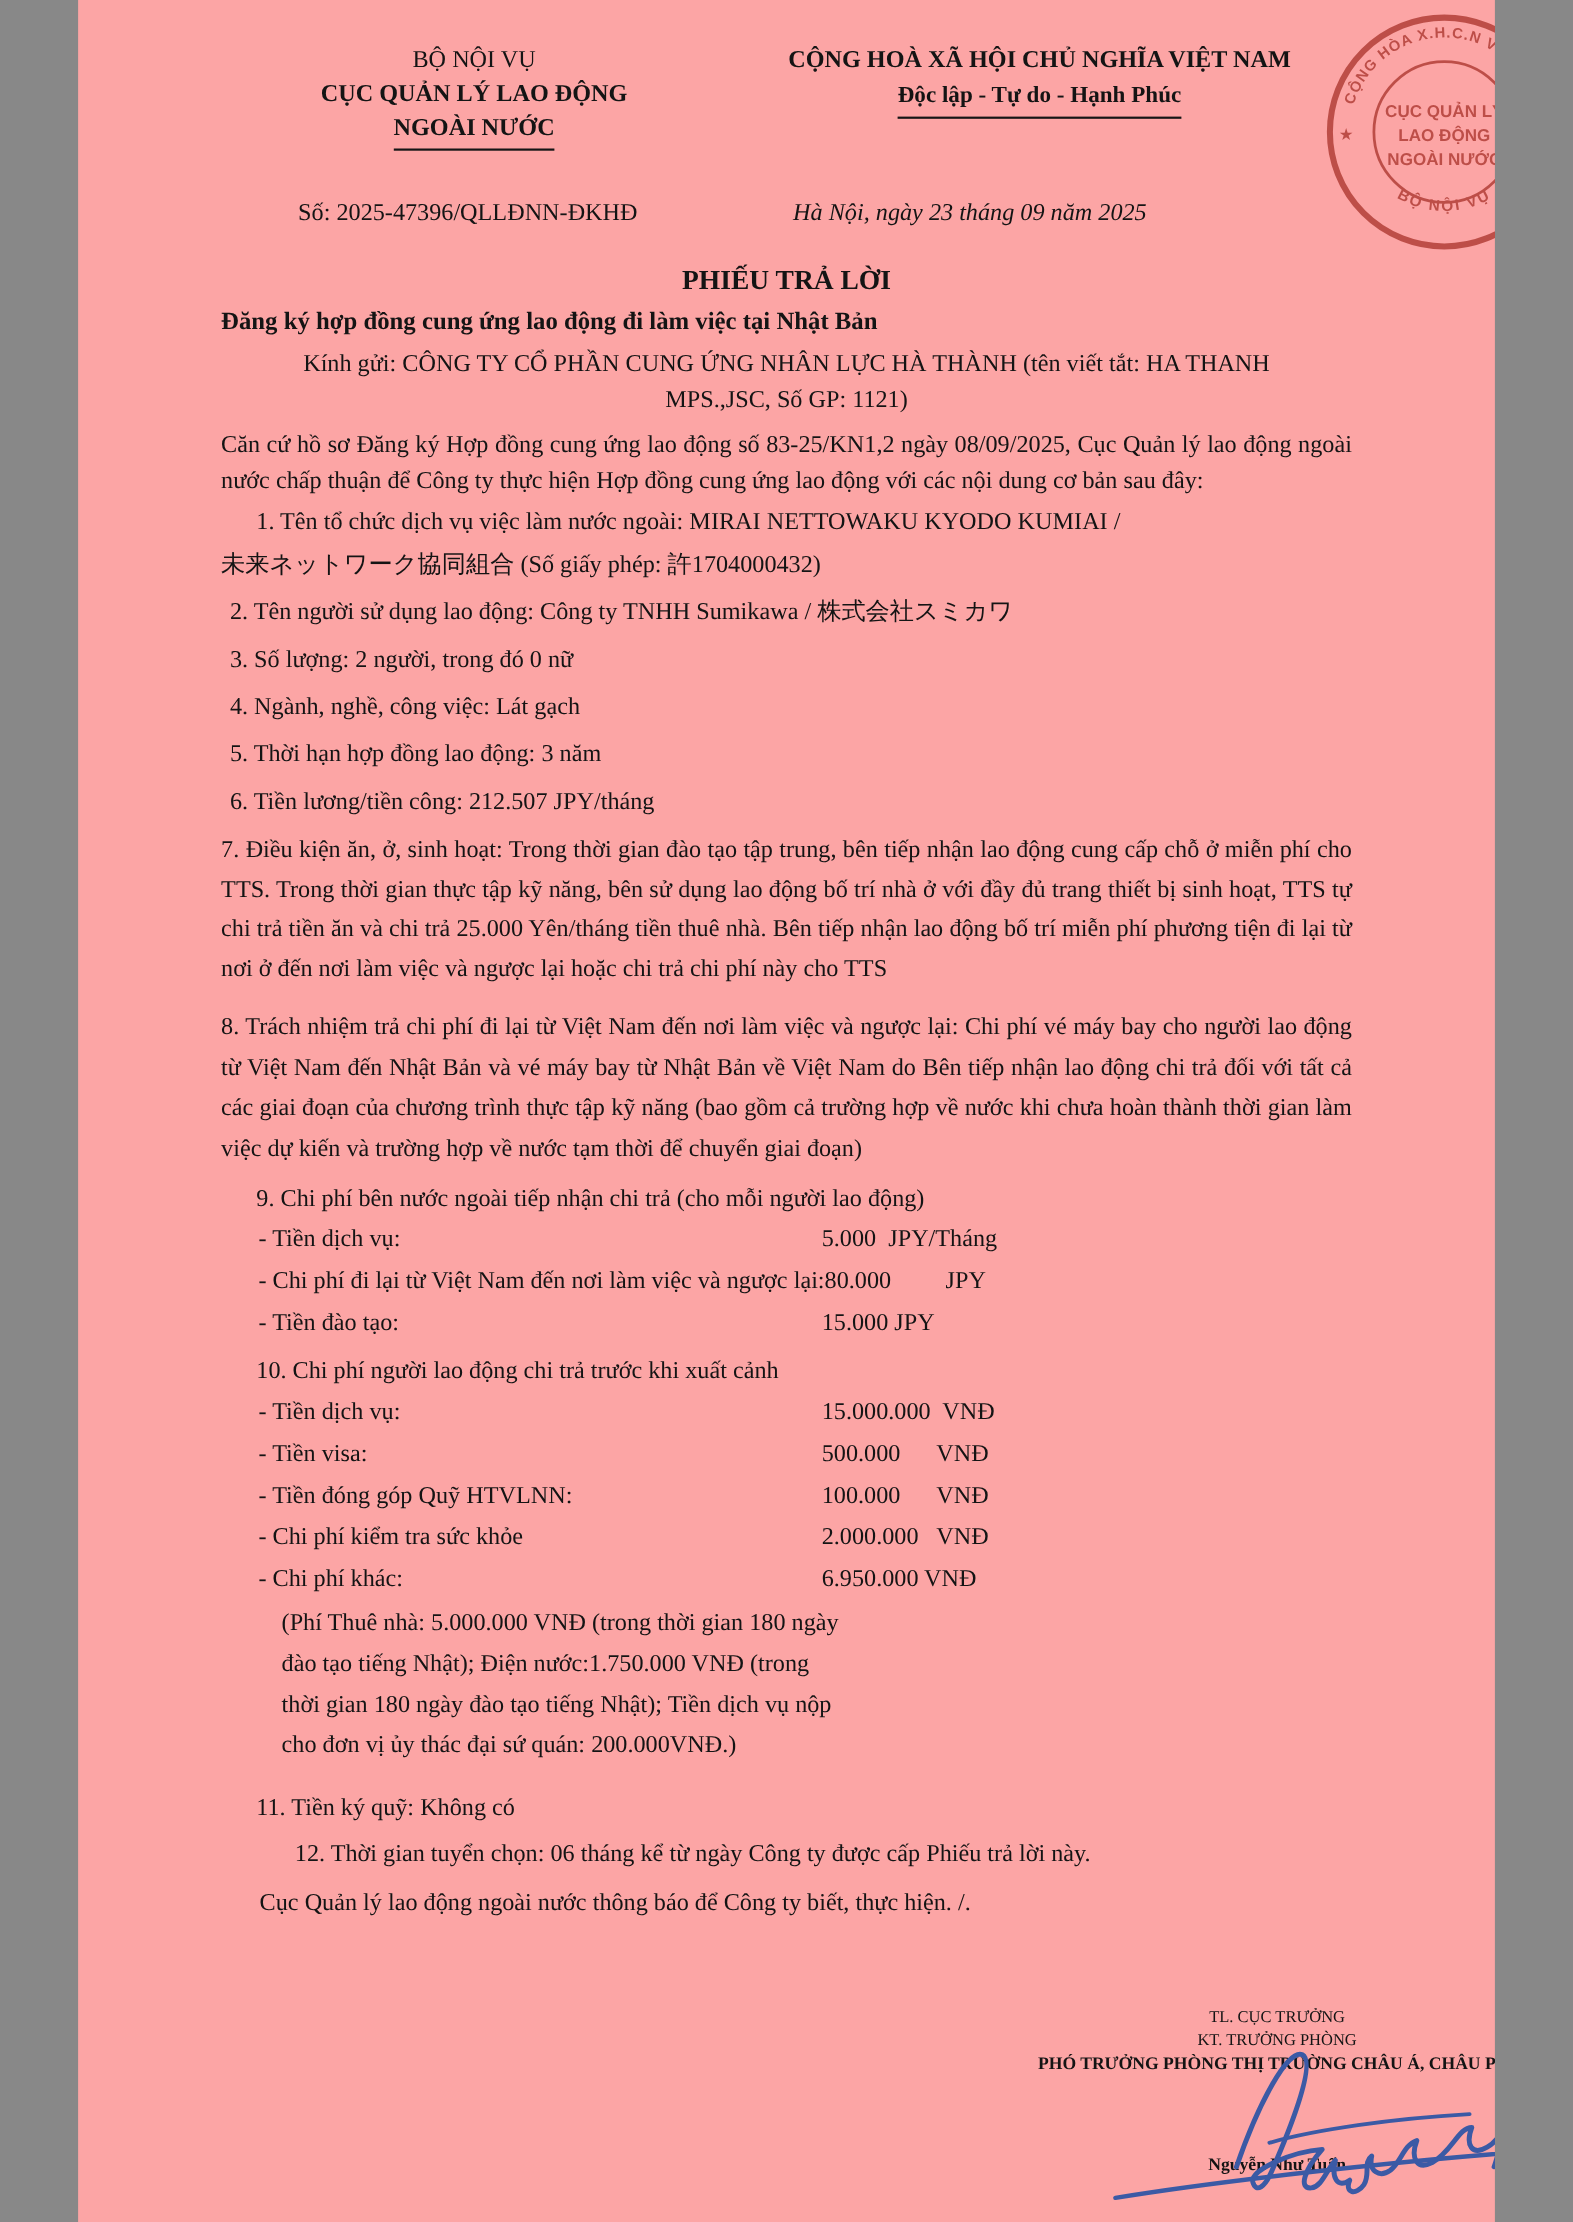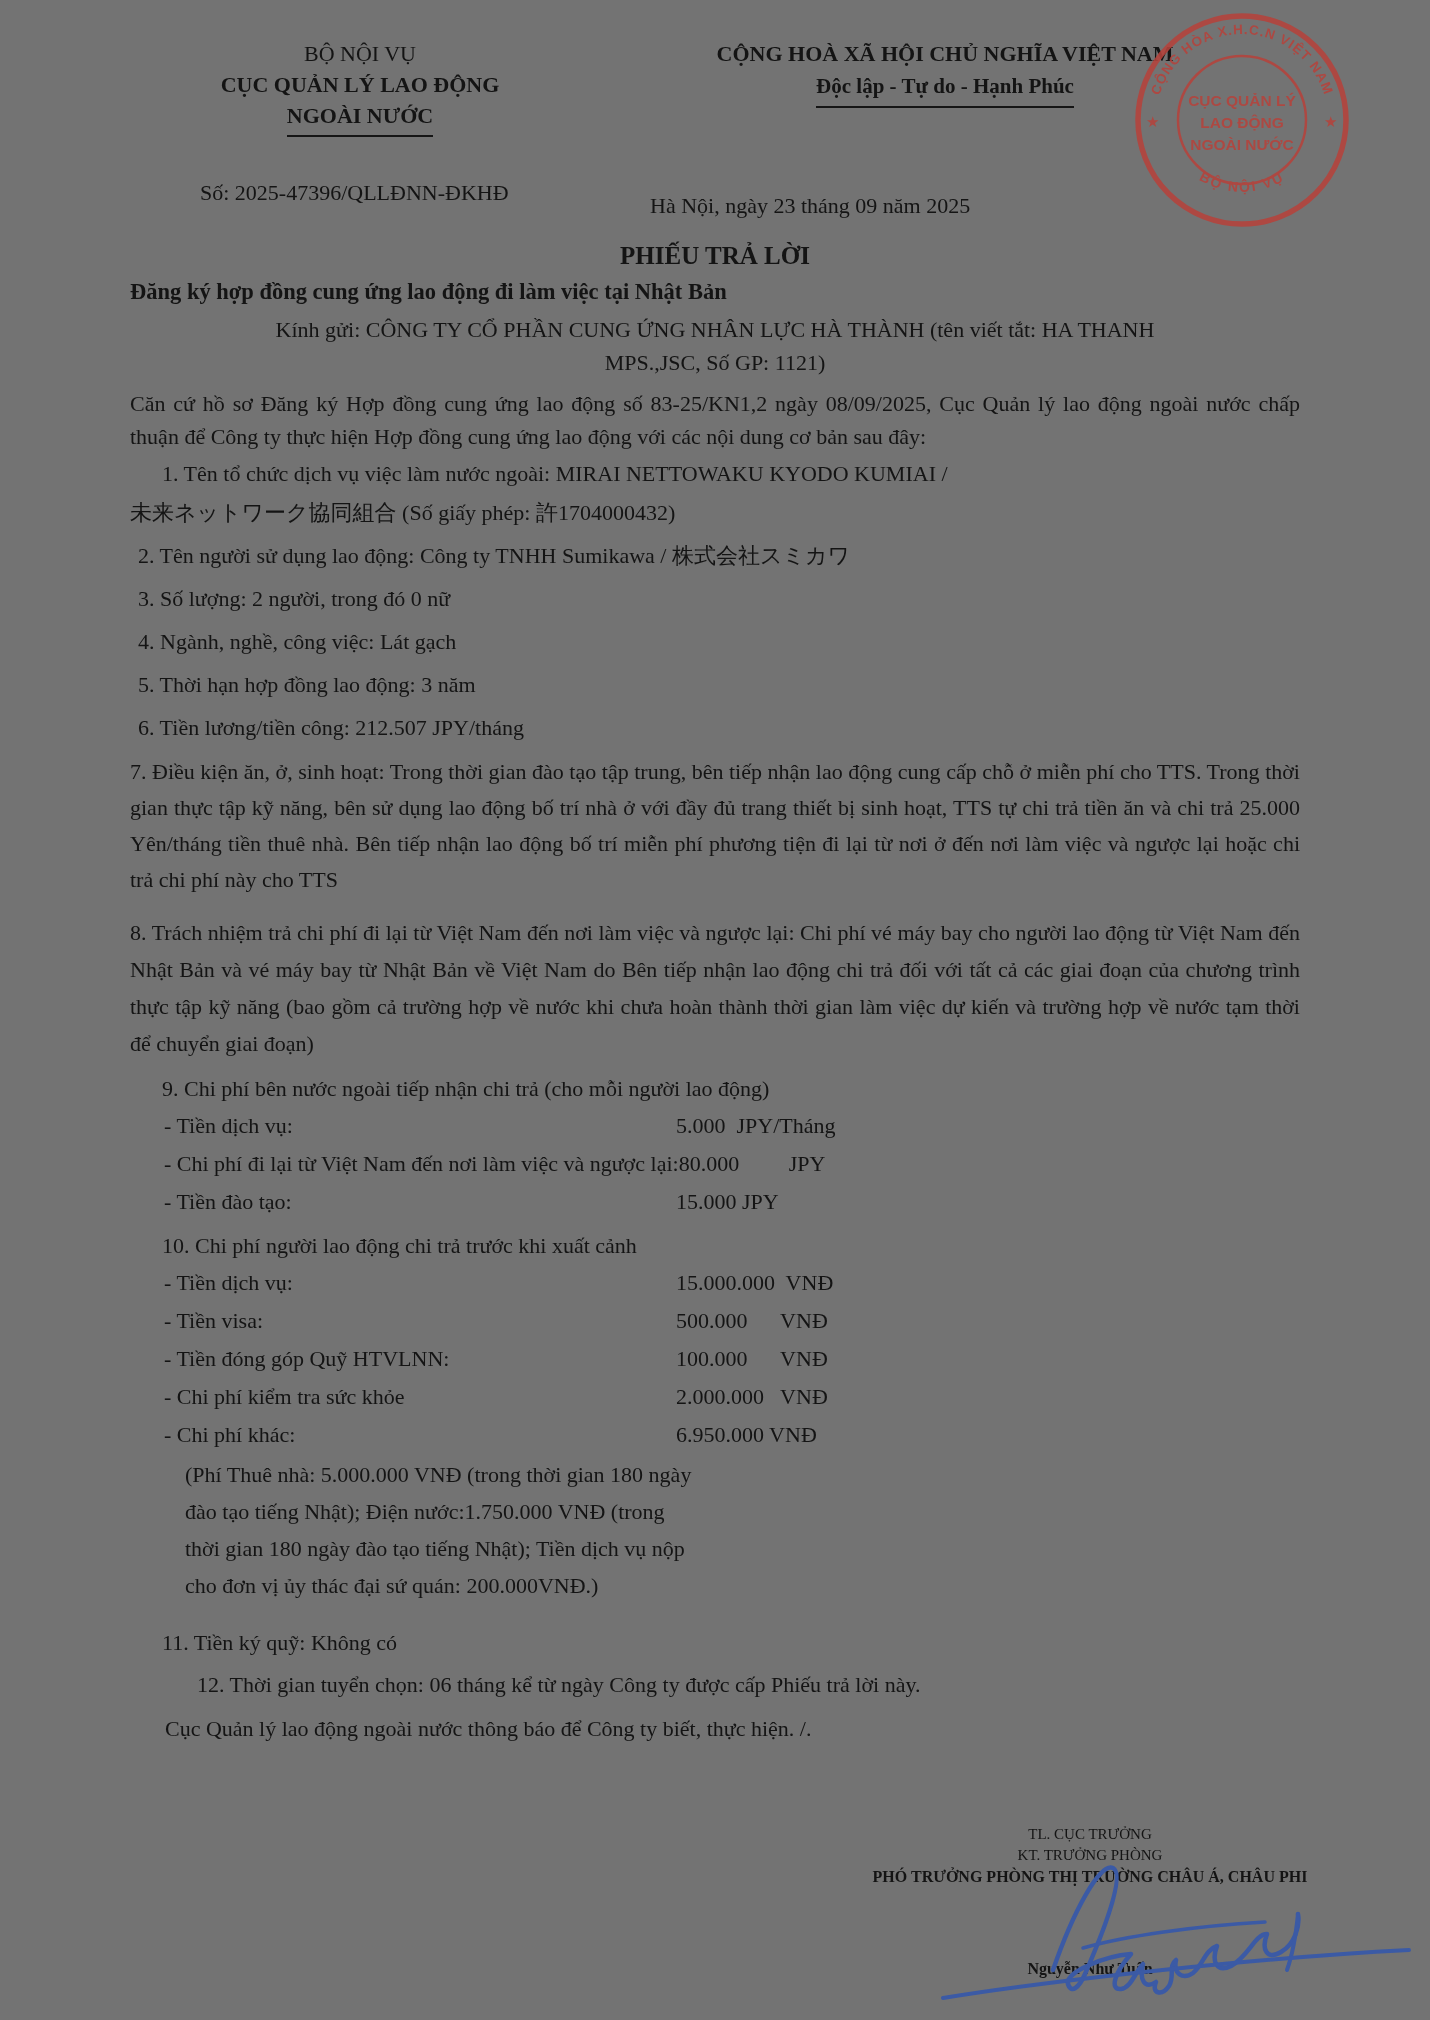--- a/index.html
+++ b/index.html
@@ -1,36 +1,36 @@
 <!DOCTYPE html>
 <html><head>
 <meta charset="utf-8">
 <style>
   html,body{margin:0;padding:0;background:#888;}
   .page{
     position:relative;
-    width:1430px;height:2020px;
+    width:1288px;height:2020px;
     margin:0 auto;
-    background:#737373;
+    background:#fca5a5;
     font-family:"Liberation Serif","DejaVu Serif",serif;
     color:#141414;
     overflow:hidden;
   }
   .content{padding:38px 130px 0 130px;}
   .bold{font-weight:bold;}
   .u{display:inline-block;border-bottom:2px solid #151515;padding-bottom:4px;}
   
   .hdr{display:flex;align-items:flex-start;}
   .hdr-left{width:460px;text-align:center;font-size:22px;line-height:31px;}
   .hdr-right{flex:1;text-align:center;font-size:22px;line-height:31px;}
   .hdr-right .motto{font-size:21px;margin-top:2px;}
   
   .meta{position:relative;height:36px;margin-top:43px;font-size:22px;}
   .meta .num{position:absolute;left:70px;top:0;}
-  .meta .date{position:absolute;left:520px;top:13px;}
+  .meta .date{position:absolute;left:520px;top:0;font-style:italic;}
   
   .ttl{margin-top:26px;font-size:25px;font-weight:bold;text-align:center;}
   .sub{margin-top:6px;font-size:22.5px;font-weight:bold;text-align:left;line-height:32px;}
   .recip{margin-top:5px;font-size:22px;text-align:center;line-height:33px;}
   
   .body{margin-top:8px;font-size:22px;}
   .para{line-height:35px;text-align:justify;margin:0 0 4px 0;}
   .p{line-height:33px;margin:0 0 10px 0;}
   .ind{padding-left:32px;}
   .ind8{padding-left:8px;}

